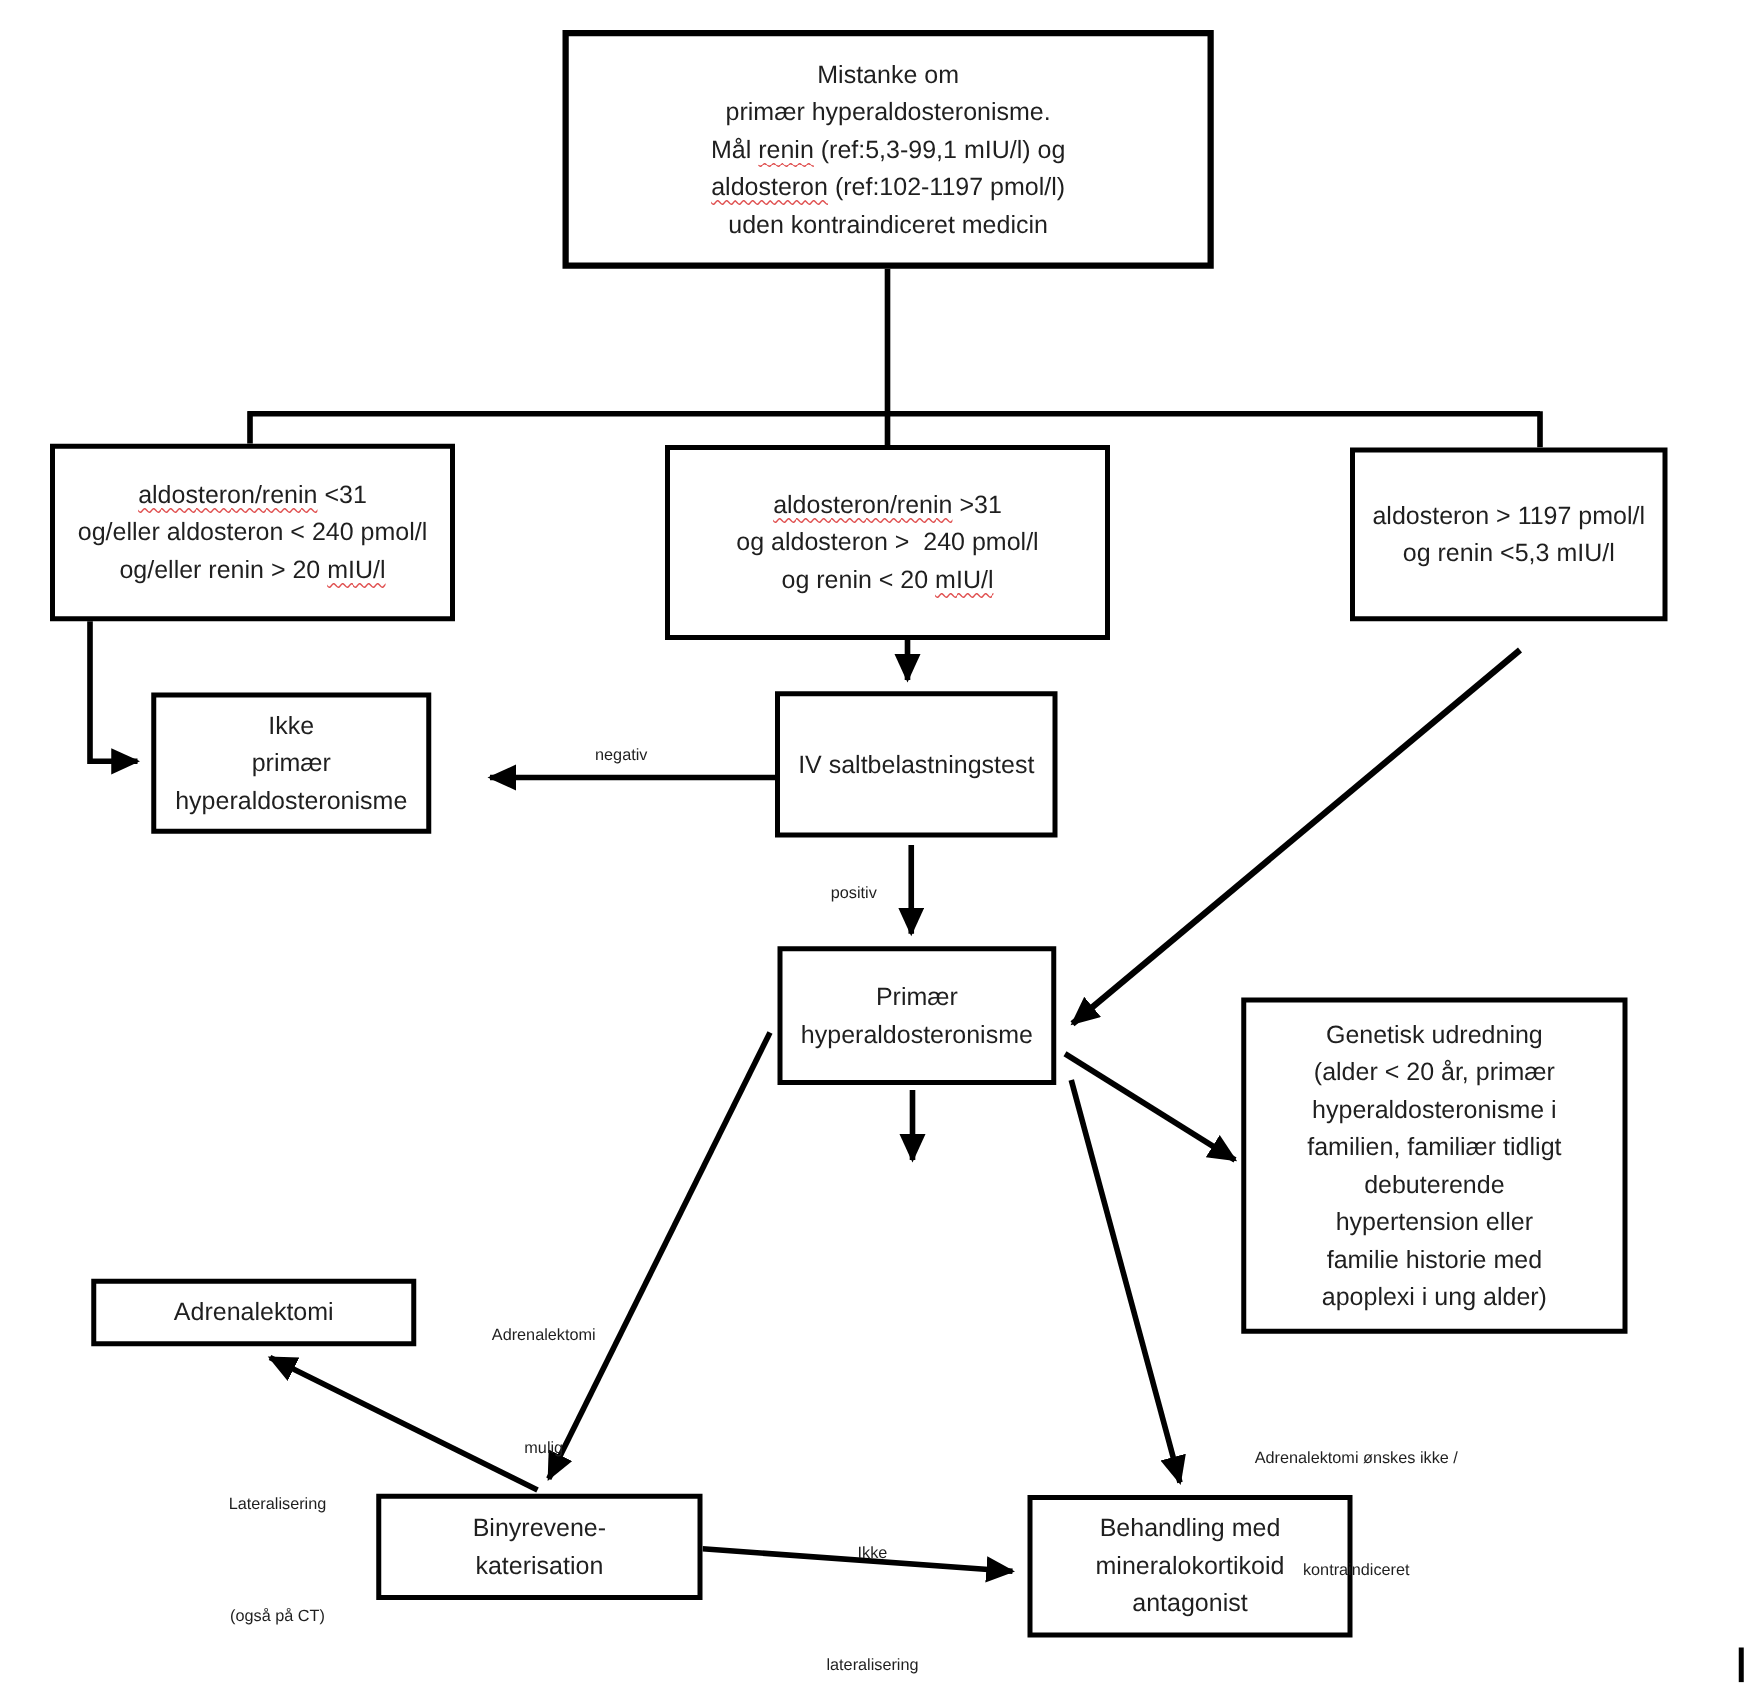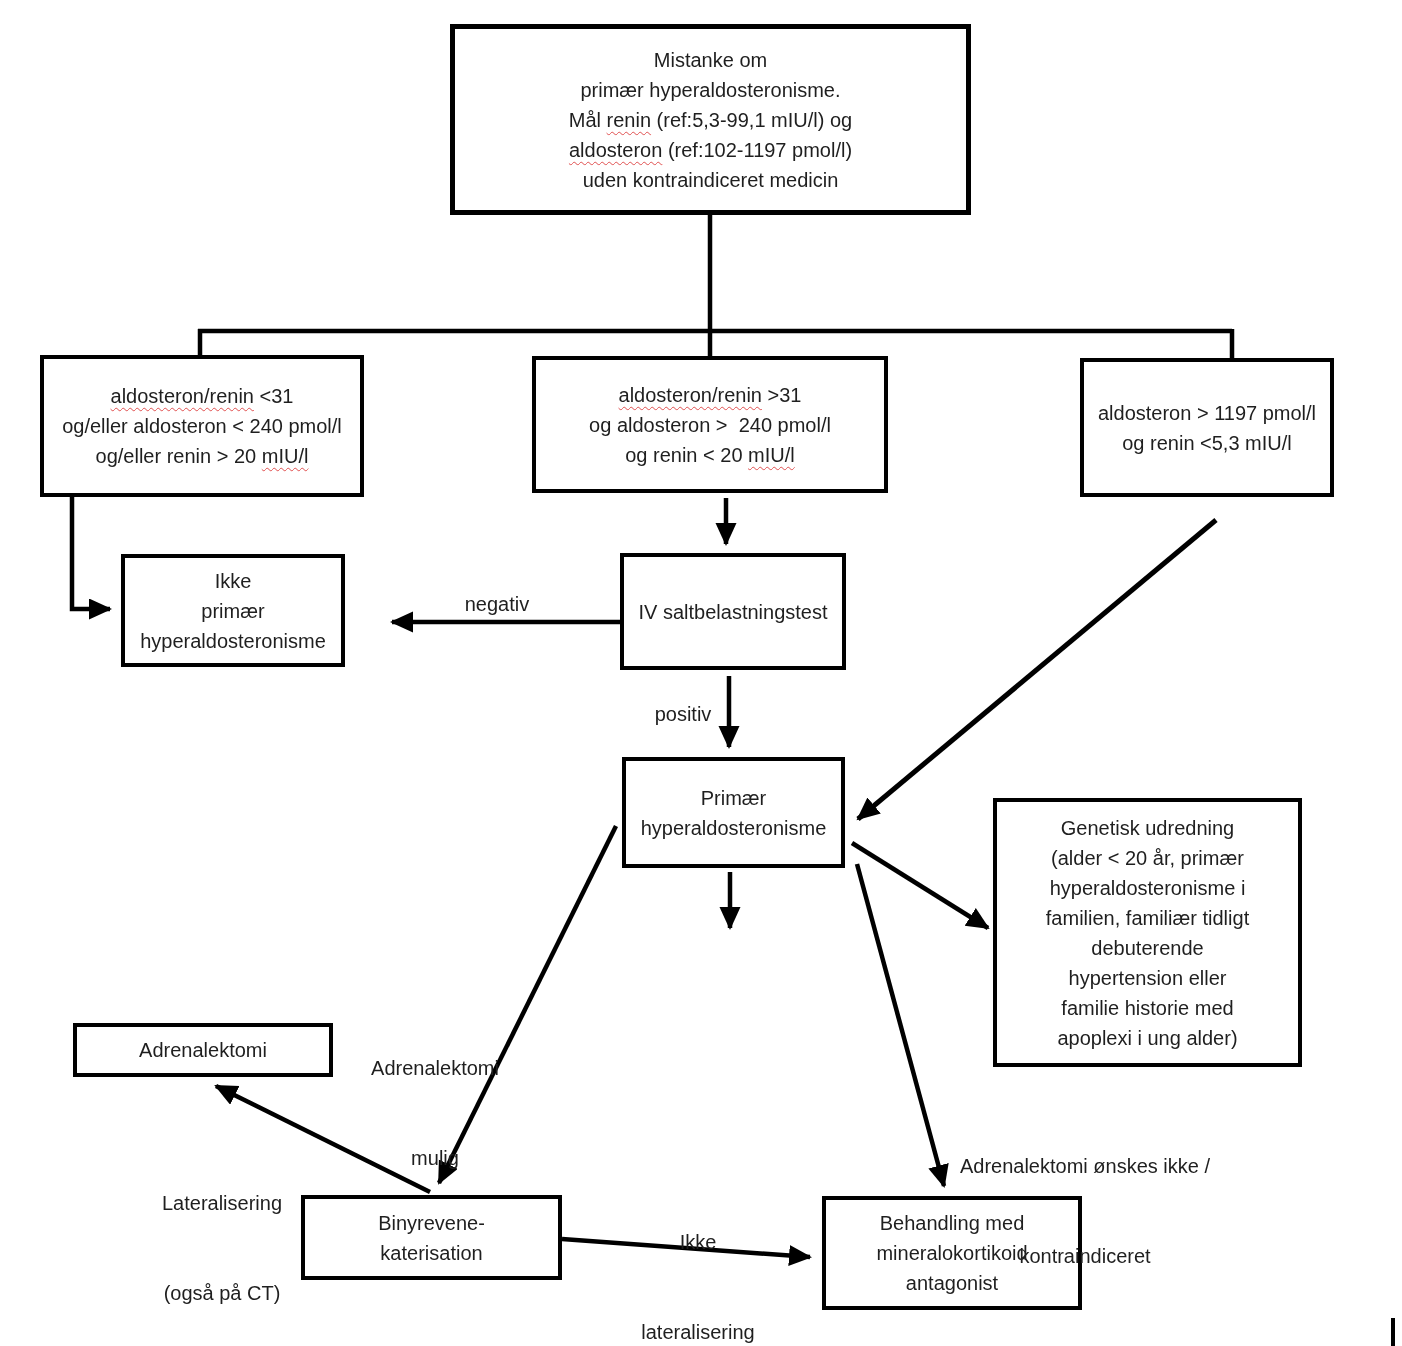--- a/index.html
+++ b/index.html
@@ -2,21 +2,21 @@
 <html><head>
 <meta charset="utf-8">
 <style>
   html,body{margin:0;padding:0;background:#ffffff;}
   .page{position:relative;width:1402px;height:1346px;background:#ffffff;overflow:hidden;
         font-family:"Liberation Sans", sans-serif;color:#1f1f1f;}
   svg.wires{position:absolute;left:0;top:0;}
   .box{position:absolute;box-sizing:border-box;border:4px solid #000000;background:#ffffff;
        display:flex;flex-direction:column;align-items:center;justify-content:center;
        text-align:center;font-size:20px;line-height:30px;white-space:pre-wrap;z-index:2;}
-  .lbl{position:absolute;text-align:center;font-size:20px;line-height:30px;
+  .lbl{position:absolute;text-align:center;font-size:13px;line-height:30px;
        white-space:pre-wrap;z-index:2;}
   .bl{display:block;}
   .squiggle{text-decoration-line:underline;text-decoration-style:wavy;
             text-decoration-color:#e05050;text-decoration-thickness:1px;
             text-underline-offset:4px;}
   .caret{position:absolute;background:#000000;z-index:2;}
 </style>
 </head>
 <body>
 
@@ -61,21 +61,21 @@
     <span class="bl"><span class="squiggle">aldosteron</span><span> (ref:102-1197 pmol/l)</span></span>
     <span class="bl">uden kontraindiceret medicin</span>
   </div>
 
   <div class="box" style="left:40px;top:355px;width:324px;height:142px">
     <span class="bl"><span class="squiggle">aldosteron/renin</span><span> &lt;31</span></span>
     <span class="bl">og/eller aldosteron &lt; 240 pmol/l</span>
     <span class="bl"><span>og/eller renin &gt; 20 </span><span class="squiggle">mIU/l</span></span>
   </div>
 
-  <div class="box" style="left:532px;top:356px;width:356px;height:137px">
+  <div class="box" style="left:532px;top:356px;width:356px;height:156px">
     <span class="bl"><span class="squiggle">aldosteron/renin</span><span> &gt;31</span></span>
     <span class="bl">og aldosteron &gt;  240 pmol/l</span>
     <span class="bl"><span>og renin &lt; 20 </span><span class="squiggle">mIU/l</span></span>
   </div>
 
   <div class="box" style="left:1080px;top:358px;width:254px;height:139px">
     <span class="bl">aldosteron &gt; 1197 pmol/l</span>
     <span class="bl">og renin &lt;5,3 mIU/l</span>
   </div>
 

